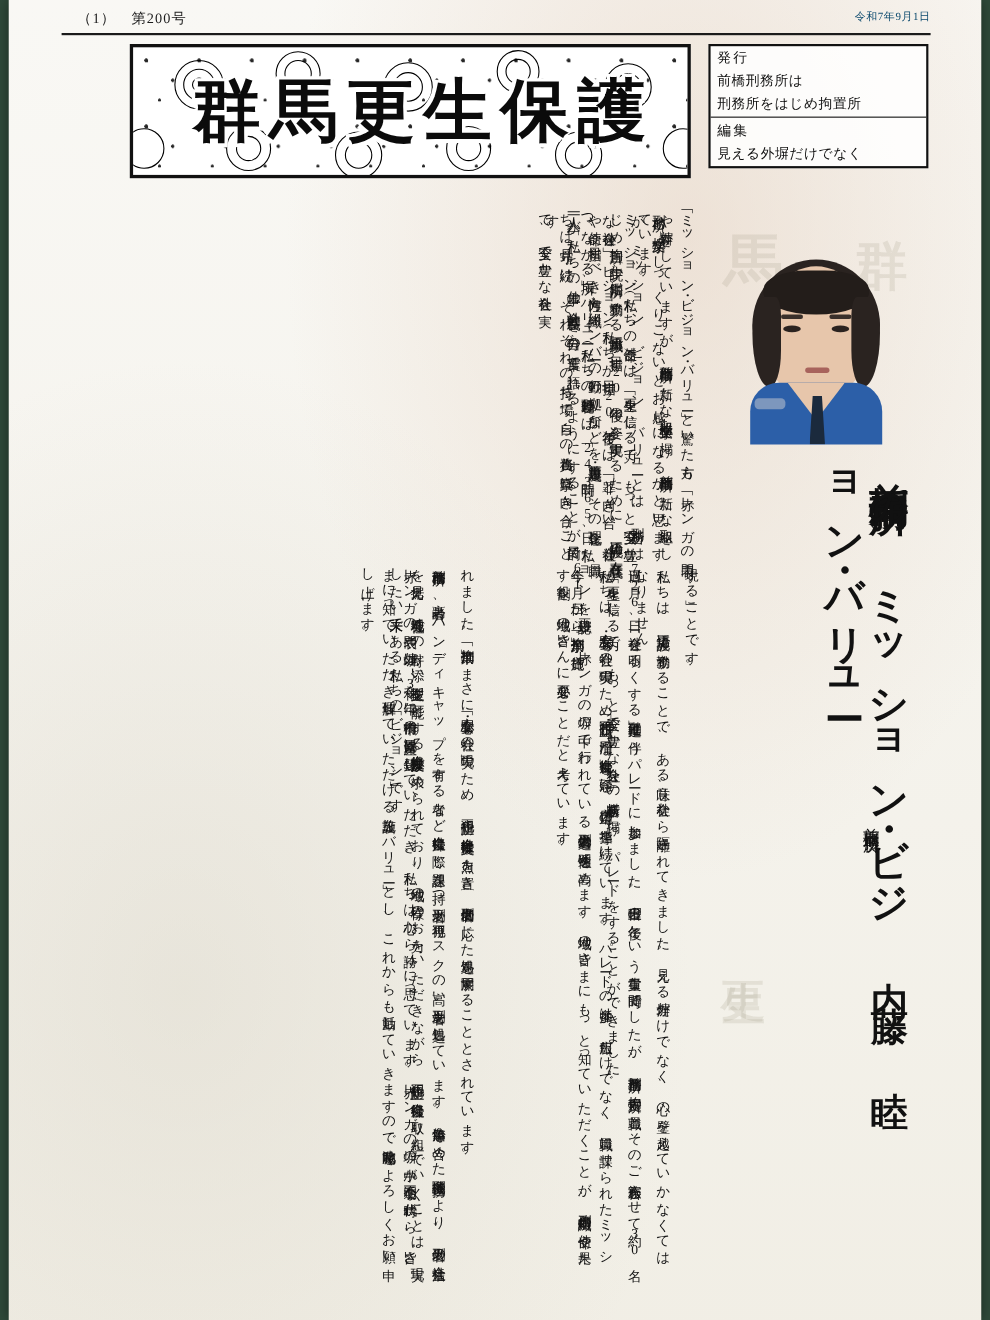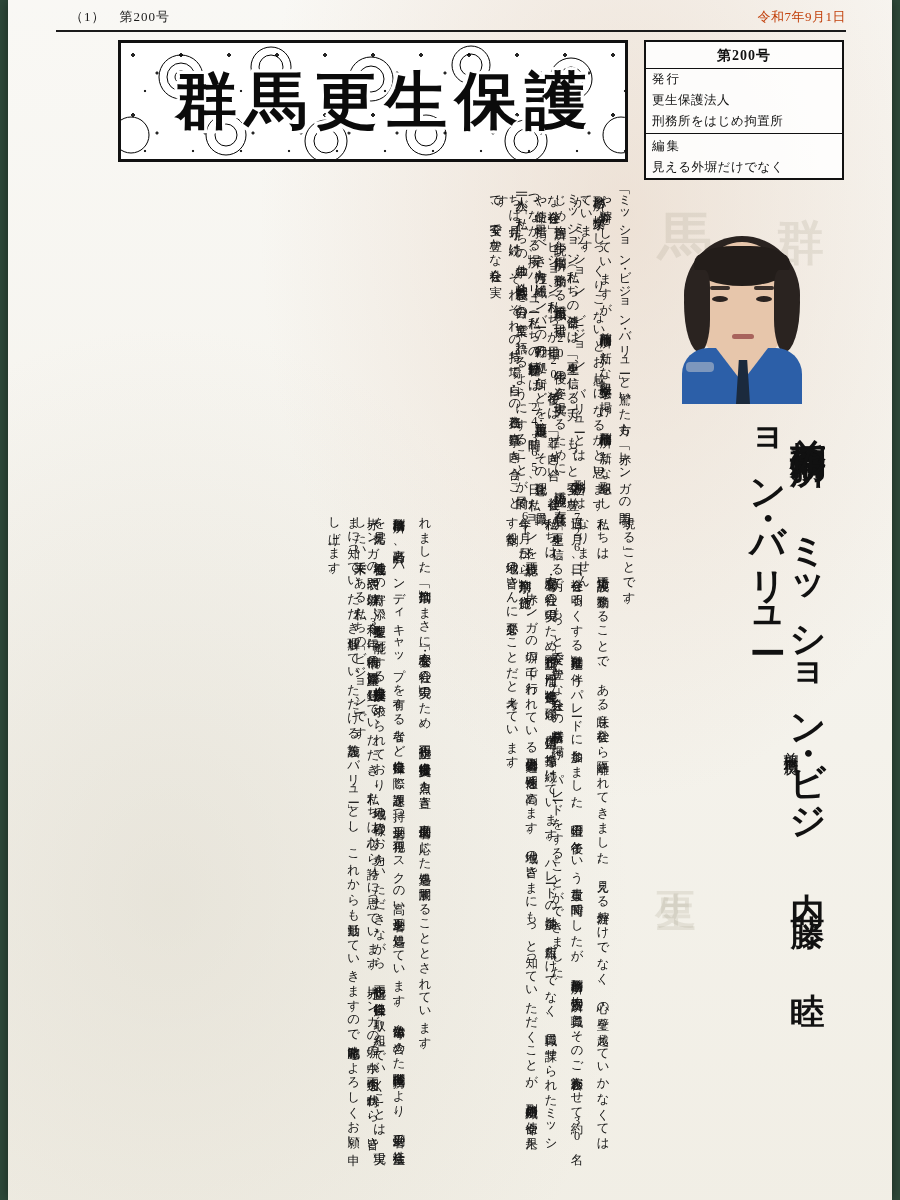--- a/index.html
+++ b/index.html
@@ -44,21 +44,21 @@
   
   #topbar{
     position:absolute; left:0; top:0; width:884px; height:34px;
     display:flex; align-items:center;
   }
   #topbar .left{ position:absolute; left:62px; top:8px; font-size:13px; letter-spacing:1px; color:#1a1a1a;}
   #topbar .center{
     position:absolute; left:0; width:884px; text-align:center; top:4px;
     font-size:20px; font-weight:bold; letter-spacing:6px; color:#111;
   }
-  #topbar .right{ position:absolute; right:46px; top:8px; font-size:13px; letter-spacing:.5px; color:#c2410c;}
+  #topbar .right{ position:absolute; right:46px; top:8px; font-size:10px; letter-spacing:.5px; color:#0c4a6e;}
   #rule-top{
     position:absolute; left:48px; top:30px; width:790px; height:2px; background:#1b1b1b;
   }
 
   
   #logo{
     position:absolute; left:110px; top:40px; width:510px; height:122px;
     border:3px solid #111;
     background:#fff;
     overflow:hidden;
@@ -239,23 +239,22 @@
             <circle cx="10" cy="92" r="18"></circle>
               <circle cx="500" cy="92" r="18"></circle>
           </g>
         </g>
       </svg>
     </div>
     <div class="title">群馬更生保護</div>
   </div>
 
   <div id="pubbox">
-    <div class="issue">第200号</div>
     <div class="row lbl">発行</div>
-    <div class="row val">更生保護法人</div>
+    <div class="row val">前橋刑務所は</div>
     <div class="row val">刑務所をはじめ拘置所</div>
     <div class="sep"></div>
     <div class="row lbl">編集</div>
     <div class="row val">見える外塀だけでなく</div>
   </div>
 
   <div id="portrait">
     <div class="ph-hair"></div>
     <div class="ph-face"></div>
     <div class="ph-bangs"></div>

